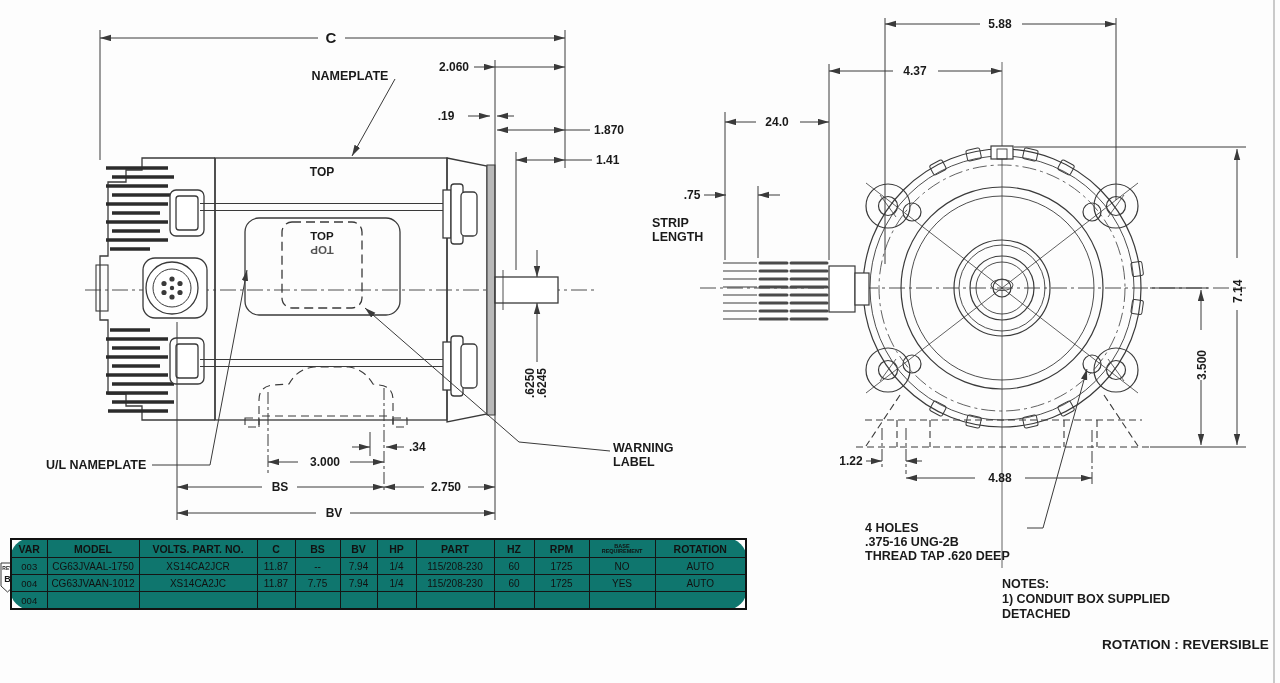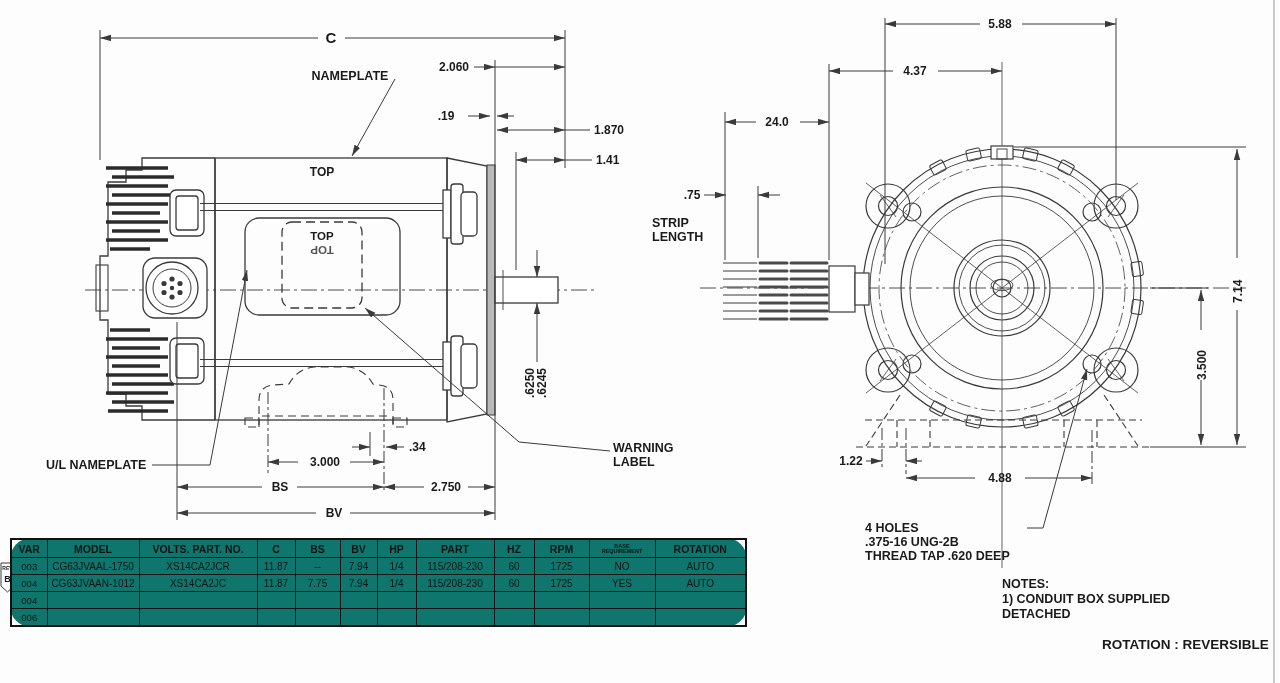--- a/index.html
+++ b/index.html
@@ -458,30 +458,16 @@
         <td></td>
         <td></td>
         <td></td>
         <td></td>
         <td></td>
         <td></td>
         <td></td>
         <td></td>
         <td></td>
       </tr>
-      <tr>
-        <td class="var">006</td>
-        <td></td>
-        <td></td>
-        <td></td>
-        <td></td>
-        <td></td>
-        <td></td>
-        <td></td>
-        <td></td>
-        <td></td>
-        <td></td>
-        <td></td>
-      </tr>
     </tbody>
   </table>
 </div>
 </div>
 
 </body></html>

